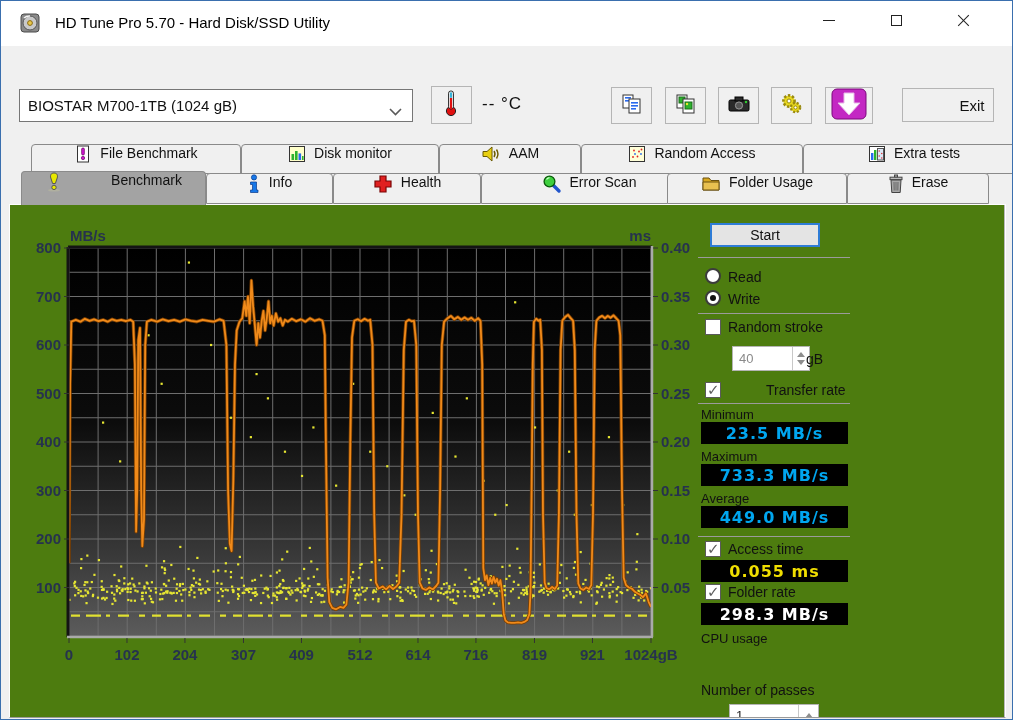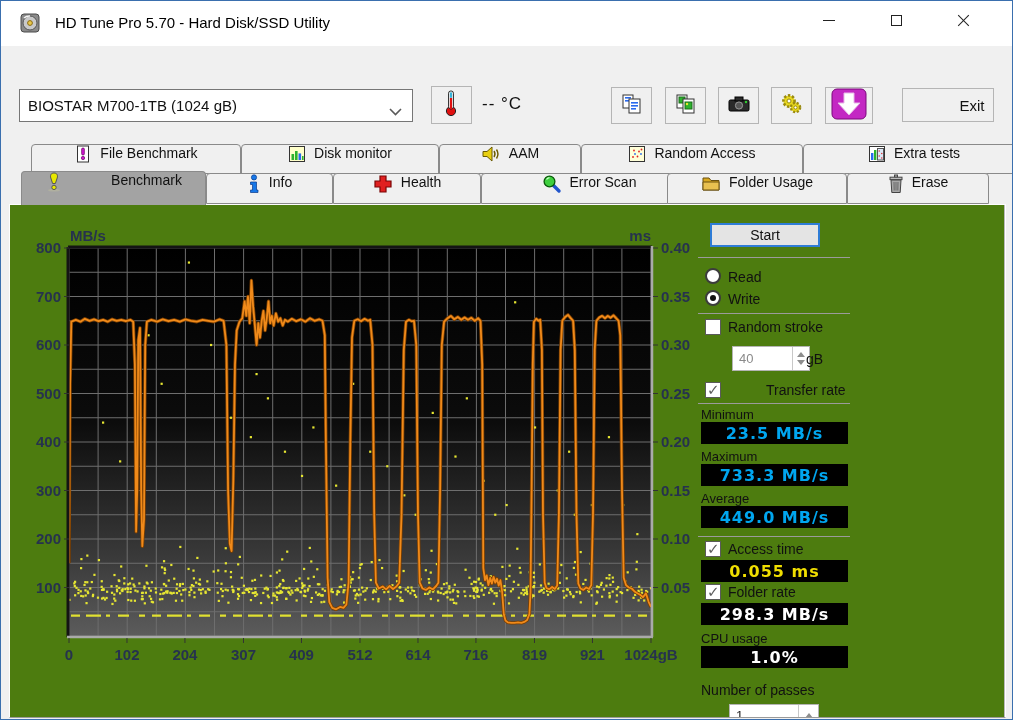--- a/index.html
+++ b/index.html
@@ -1086,21 +1086,20 @@
       <div class="lcd" style="left:691px;top:301px;color:#00a6f0;">449.0 MB/s</div>
       <div class="sep" style="left:688px;top:331px;width:152px;"></div>
 
       <div class="cbox checked" style="left:695px;top:336px;"></div>
       <span class="clabel" style="left:718px;top:336px;">Access time</span>
       <div class="lcd" style="left:691px;top:355px;color:#f0de00;">0.055 ms</div>
       <div class="cbox checked" style="left:695px;top:379px;"></div>
       <span class="clabel" style="left:718px;top:379px;">Folder rate</span>
       <div class="lcd" style="left:691px;top:398px;color:#ffffff;">298.3 MB/s</div>
       <span class="plabel" style="left:691px;top:426px;">CPU usage</span>
-      <div class="lcd" style="left:691px;top:441px;color:#ffffff;">1.0%</div>
 
       <span class="clabel" style="left:691px;top:477px;">Number of passes</span>
       <div class="spin" style="left:691px;top:499px;width:90px;height:22px;color:#222;">
         <span class="val" style="top:3px;">1</span>
         <span class="arrows" style="width:20px;">
             <span class="tri-up"></span>
           </span>
       </div>
     </div>
   </div>

